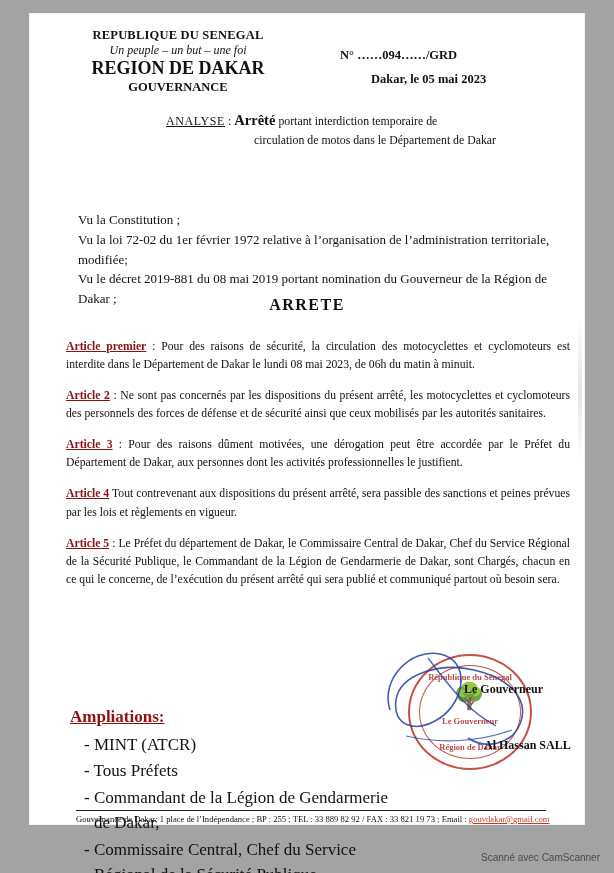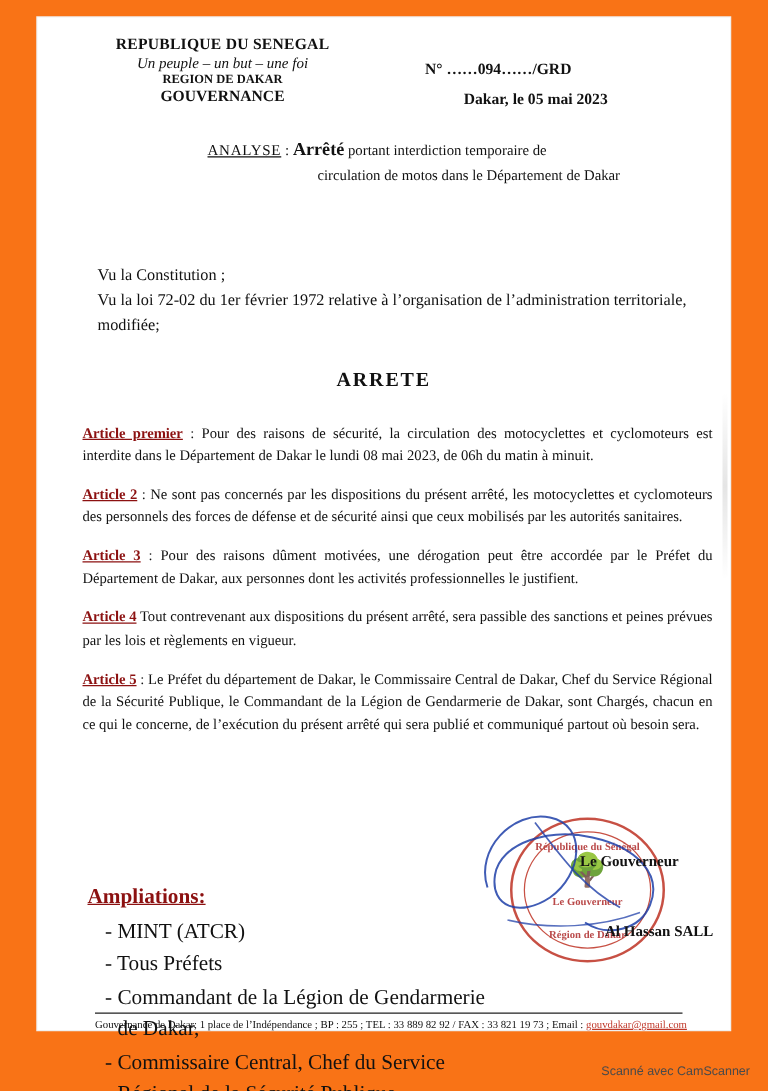--- a/index.html
+++ b/index.html
@@ -13,21 +13,21 @@
     font-family: "Liberation Serif", serif;
     color: #111111;
     position: relative;
     overflow: hidden;
   }
   .page {
     position: absolute;
     top: 0; left: 0;
     width: 614px;
     height: 873px;
-    background: #f97316;
+    background: #a3a3a3;
   }
   .doc {
     position: absolute;
     top: 14px;
     left: 30px;
     width: 554px;
     height: 810px;
     background: #ffffff;
     box-shadow: 0 0 0 1px #f0f0f0;
   }
@@ -51,21 +51,21 @@
     font-weight: bold;
     font-size: 12.5px;
     letter-spacing: .2px;
   }
   .hdr-left .l2 {
     font-style: italic;
     font-size: 12px;
   }
   .hdr-left .l3 {
     font-weight: bold;
-    font-size: 10px;
+    font-size: 18px;
   }
   .hdr-left .l4 {
     font-weight: bold;
     font-size: 12.5px;
   }
   .hdr-right {
     position: absolute;
     right: 24px;
     top: 16px;
     width: 210px;
@@ -312,20 +312,21 @@
 
     <div class="analyse">
       <span class="label">ANALYSE</span><span> : </span><span class="arrete-word">Arrêté</span>&nbsp;<span class="rest">portant interdiction temporaire de</span>
       <span class="line2 rest">circulation de motos dans le Département de Dakar</span>
     </div>
 
 
     <div class="visas">
       <div>Vu la Constitution ;</div>
       <div>Vu la loi 72-02 du 1er février 1972 relative à l’organisation de l’administration territoriale, modifiée;</div>
+      <div>Vu le décret 2019-881 du 08 mai 2019 portant nomination du Gouverneur de la Région de Dakar ;</div>
     </div>
 
     <div class="arrete-head">ARRETE</div>
 
     <div class="articles">
       <p class="art">
         <span class="tag">Article premier</span><span class="tag-colon"> : </span><span>Pour des raisons de sécurité, la circulation des motocyclettes et cyclomoteurs est interdite dans le Département de Dakar le lundi 08 mai 2023, de 06h du matin à minuit.</span>
       </p>
       <p class="art">
         <span class="tag">Article 2</span><span class="tag-colon"> : </span><span>Ne sont pas concernés par les dispositions du présent arrêté, les motocyclettes et cyclomoteurs des personnels des forces de défense et de sécurité ainsi que ceux mobilisés par les autorités sanitaires.</span>

